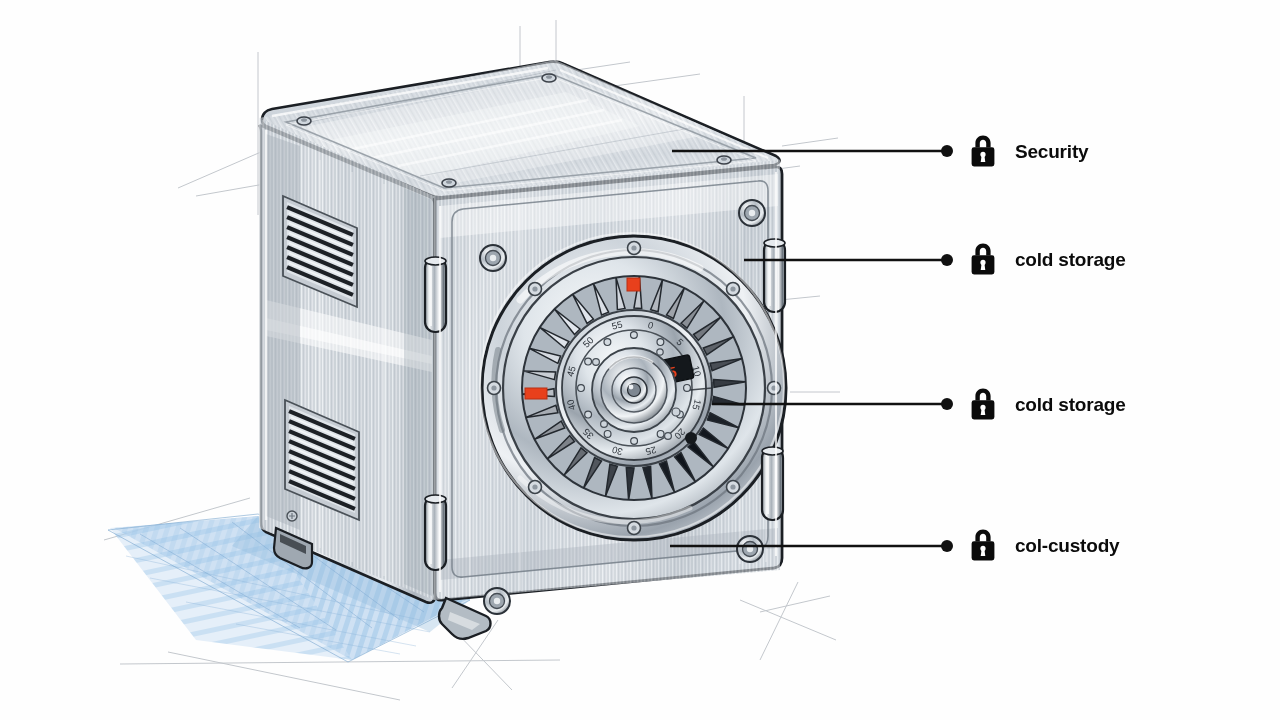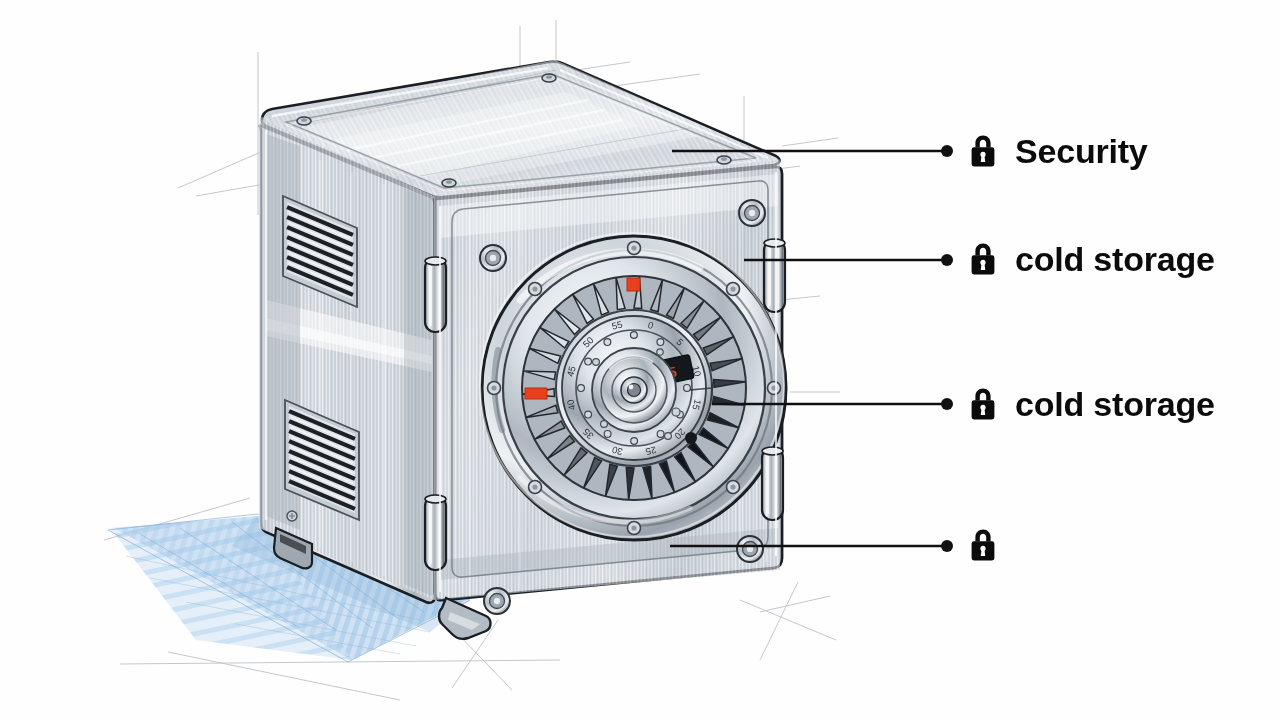--- a/index.html
+++ b/index.html
@@ -40,21 +40,21 @@
   }
   .callout .lock-ico {
     width: 30px;
     height: 34px;
     flex: 0 0 auto;
     display: block;
   }
   .callout .label {
     margin-left: 17px;
     font-family: "Liberation Sans", sans-serif;
-    font-size: 34px;
+    font-size: 19px;
     font-weight: bold;
     color: #0b0b0b;
     white-space: nowrap;
     letter-spacing: -0.2px;
     line-height: 1;
   }
   .cal1 { left: 968px; top: 128px; }
   .cal2 { left: 968px; top: 236px; }
   .cal3 { left: 968px; top: 381px; }
   .cal4 { left: 968px; top: 522px; }
@@ -617,15 +617,16 @@
       <span class="label">cold storage</span>
     </div>
 
     <div class="callout cal4">
       <svg class="lock-ico" viewBox="0 0 30 34">
         <path d="M15 1.5c-4.4 0-7.6 3.3-7.6 7.6v4.4h4.4V9.1c0-1.9 1.4-3.3 3.2-3.3s3.2 1.4 3.2 3.3v4.4h4.4V9.1c0-4.3-3.2-7.6-7.6-7.6z" fill="#0b0b0b"></path>
         <rect x="3.6" y="13.3" width="22.8" height="19.2" rx="2.4" fill="#0b0b0b"></rect>
         <circle cx="15" cy="20.4" r="2.6" fill="#ffffff"></circle>
         <path d="M13.6 21.6h2.8l0.9 6.4h-4.6z" fill="#ffffff"></path>
       </svg>
+      <span class="label">col-custody</span>
     </div>
   </div>
 </div>
 
 </body></html>

